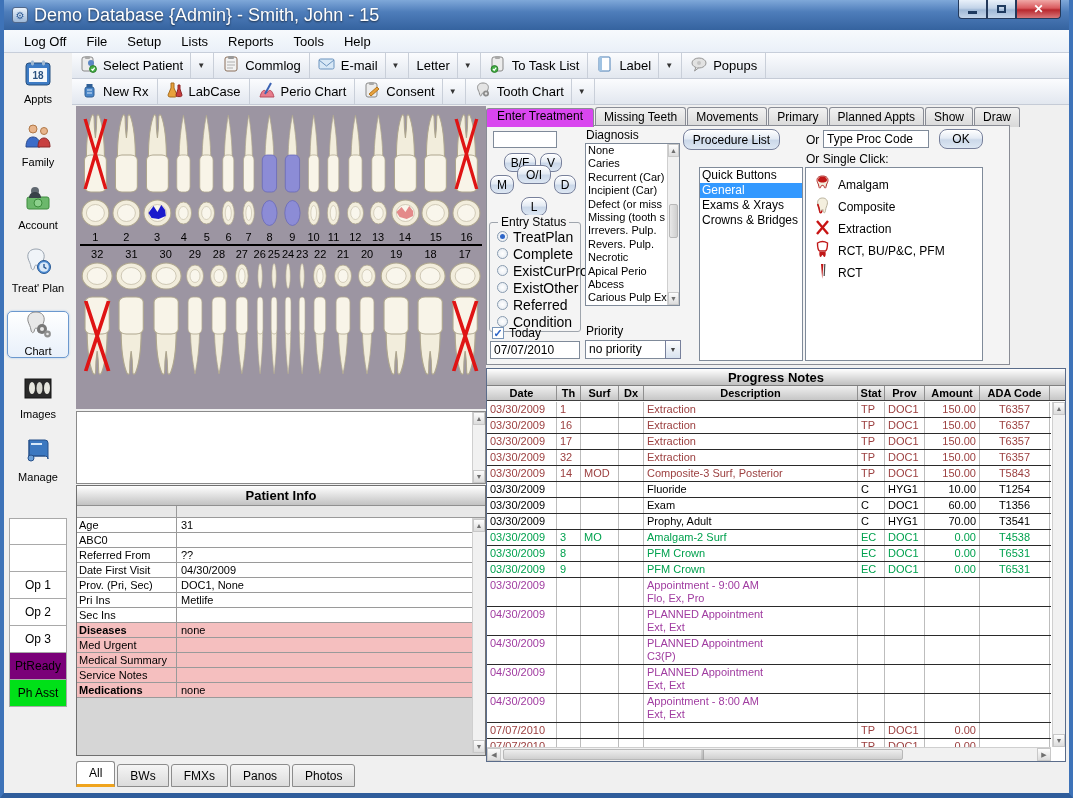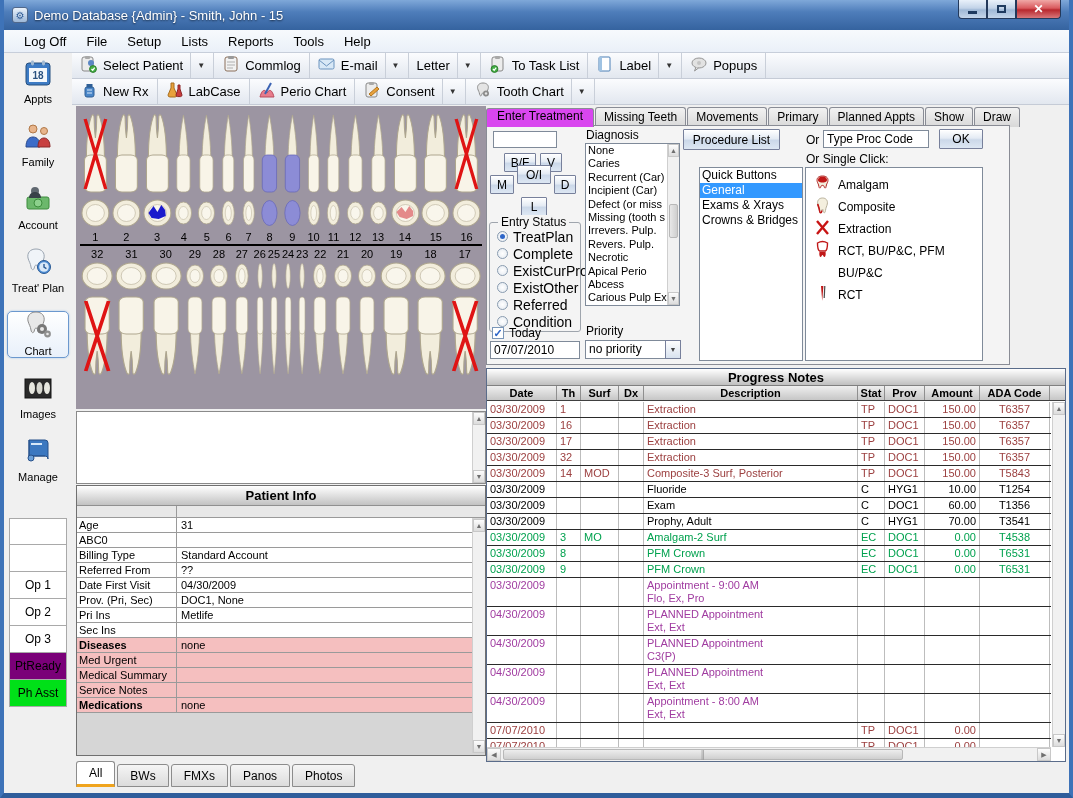--- a/index.html
+++ b/index.html
@@ -11,21 +11,21 @@
     background:#F0F0F0;
   }
   
   .titlebar { position:relative; height:30px;
     background:linear-gradient(#7FA8D9, #4A7AB8 40%, #2E5globe 45%, #35639F 100%);
     background:linear-gradient(#7FA8D9, #4E7DBA 40%, #35639F 100%);
     display:flex; align-items:center; padding-left:8px; }
   .title-icon { width:16px; height:16px; margin-right:6px; border-radius:3px;
     background:linear-gradient(#EAF2FB,#9DB8D8); border:1px solid #51688A;
     display:flex; align-items:center; justify-content:center; font-size:10px; color:#2E5B96; }
-  .title-text { color:#fff; font-size:13px; text-shadow:0 1px 2px rgba(0,0,0,.6); }
+  .title-text { color:#fff; font-size:18px; text-shadow:0 1px 2px rgba(0,0,0,.6); }
   .win-controls { position:absolute; right:8px; top:0; display:flex; }
   .win-btn { width:29px; height:19px; border:1px solid #23395B; border-top:none;
     background:linear-gradient(#E9F1FA,#C2D3E8 45%,#9FB8D6 55%,#C5D6EA);
     display:flex; align-items:center; justify-content:center; }
   .win-btn.first { border-radius:0 0 0 4px; }
   .win-btn.close { width:45px; border-radius:0 0 4px 0;
     background:linear-gradient(#F0A8A6,#D95A5E 45%,#B8282E 55%,#D8777B);
     color:#fff; font-weight:bold; font-size:12px; }
   .glyph-min { width:9px; height:3px; background:#1E3A5F; margin-top:6px; }
   .glyph-max { width:9px; height:8px; border:2px solid #1E3A5F; background:transparent; }
@@ -88,21 +88,21 @@
   .itab.active { background:#FFFFFF; border-bottom:3px solid #F0A41E; padding-bottom:4px; font-size:12px; }
   
   .right-col { position:absolute; left:414px; top:0; width:583px; height:688px; }
   .tab-strip { position:absolute; left:0px; top:2px; display:flex; align-items:flex-end; }
   .rtab { padding:2px 8px 3px 8px; font-size:12px; border:1px solid #898C95; border-bottom:none; border-radius:3px 3px 0 0;
     background:linear-gradient(#F2F2F2,#D8D8D8); margin-right:1px; }
   .rtab.active { background:#d946ef; padding:0 10px 4px 10px; position:relative; z-index:2; }
   .tab-page { position:absolute; left:0; top:20px; width:524px; height:240px; border:1px solid #898C95; background:#F4F4F4; }
   .lbl { position:absolute; font-size:12px; white-space:nowrap; }
   .sunken { border:1px solid #7F8A99; background:#fff; font-size:12px; padding:1px 3px; }
-  .glass { border:1px solid #77809B; border-radius:1px; font-size:12px; text-align:center;
+  .glass { border:1px solid #77809B; border-radius:8px; font-size:12px; text-align:center;
     background:linear-gradient(#FFFFFF,#E4EBF4 45%,#CBD8E9 55%,#DDE7F3);
     box-shadow:inset 0 1px 0 #fff; display:flex; align-items:center; justify-content:center; }
   .fieldset { position:absolute; border:1px solid #9FA5AD; border-radius:3px; }
   .fieldset .legend { position:absolute; top:-8px; left:8px; background:#F4F4F4; padding:0 3px; font-size:12px; }
   .radio-row { display:flex; align-items:center; gap:5px; height:17px; padding-left:7px; font-size:14px; }
   .radio-dot { width:11px; height:11px; border-radius:50%; border:1px solid #8A9CB0; background:radial-gradient(#FFFFFF,#E2E8EF); position:relative; flex:none; }
   .radio-dot.checked::after { content:''; position:absolute; left:2px; top:2px; width:5px; height:5px; border-radius:50%; background:#2E66C8; }
   .checkbox { width:12px; height:12px; border:1px solid #7A96B8; background:#fff; display:flex; align-items:center; justify-content:center;
     font-size:11px; color:#2E66C8; font-weight:bold; line-height:10px; flex:none; }
   .listbox { position:absolute; background:#fff; border:1px solid #7F8A99; overflow:hidden; }
@@ -806,24 +806,20 @@
               <div class="c1"></div>
             </div>
           <div class="pi-rows" id="piRows">
               <div class="pi-row">
                 <div class="c1">Age</div>
                 <div class="c2">31</div>
               </div>
               <div class="pi-row">
                 <div class="c1">ABC0</div>
                 <div class="c2"></div>
-              </div>
-              <div class="pi-row">
-                <div class="c1">Billing Type</div>
-                <div class="c2">Standard Account</div>
               </div>
               <div class="pi-row">
                 <div class="c1">Referred From</div>
                 <div class="c2">??</div>
               </div>
               <div class="pi-row">
                 <div class="c1">Date First Visit</div>
                 <div class="c2">04/30/2009</div>
               </div>
               <div class="pi-row">
@@ -984,24 +980,20 @@
                 <span>Extraction</span>
               </div>
               <div class="sc-item">
                 <span><svg width="17" height="19">
                     <path d="M3.5 3 C3.5 8 4 10 5.5 11 L11.5 11 C13 10 13.5 8 13.5 3 C10 1 7 1 3.5 3 Z" fill="#FFF" stroke="#C01818" stroke-width="1.4"></path>
                     <path d="M5.5 12 C5 14 5.5 17 6.5 17 C7.5 17 7.8 15 8.5 15 C9.2 15 9.5 17 10.5 17 C11.5 17 12 14 11.5 12 Z" fill="#C01818"></path>
                   </svg></span>
                 <span>RCT, BU/P&amp;C, PFM</span>
               </div>
               <div class="sc-item">
-                <span><svg width="17" height="19"></svg></span>
-                <span>BU/P&amp;C</span>
-              </div>
-              <div class="sc-item">
                 <span><svg width="17" height="19">
                     <path d="M7 2 L8.2 17 L9.4 2 Z" fill="#C01818"></path>
                     <path d="M10.8 2 L10.2 14" stroke="#484848" stroke-width="1.2"></path>
                   </svg></span>
                 <span>RCT</span>
               </div>
             </div>
         </div>
         <div class="pn-wrap">
           <div class="pn-title">Progress Notes</div>

